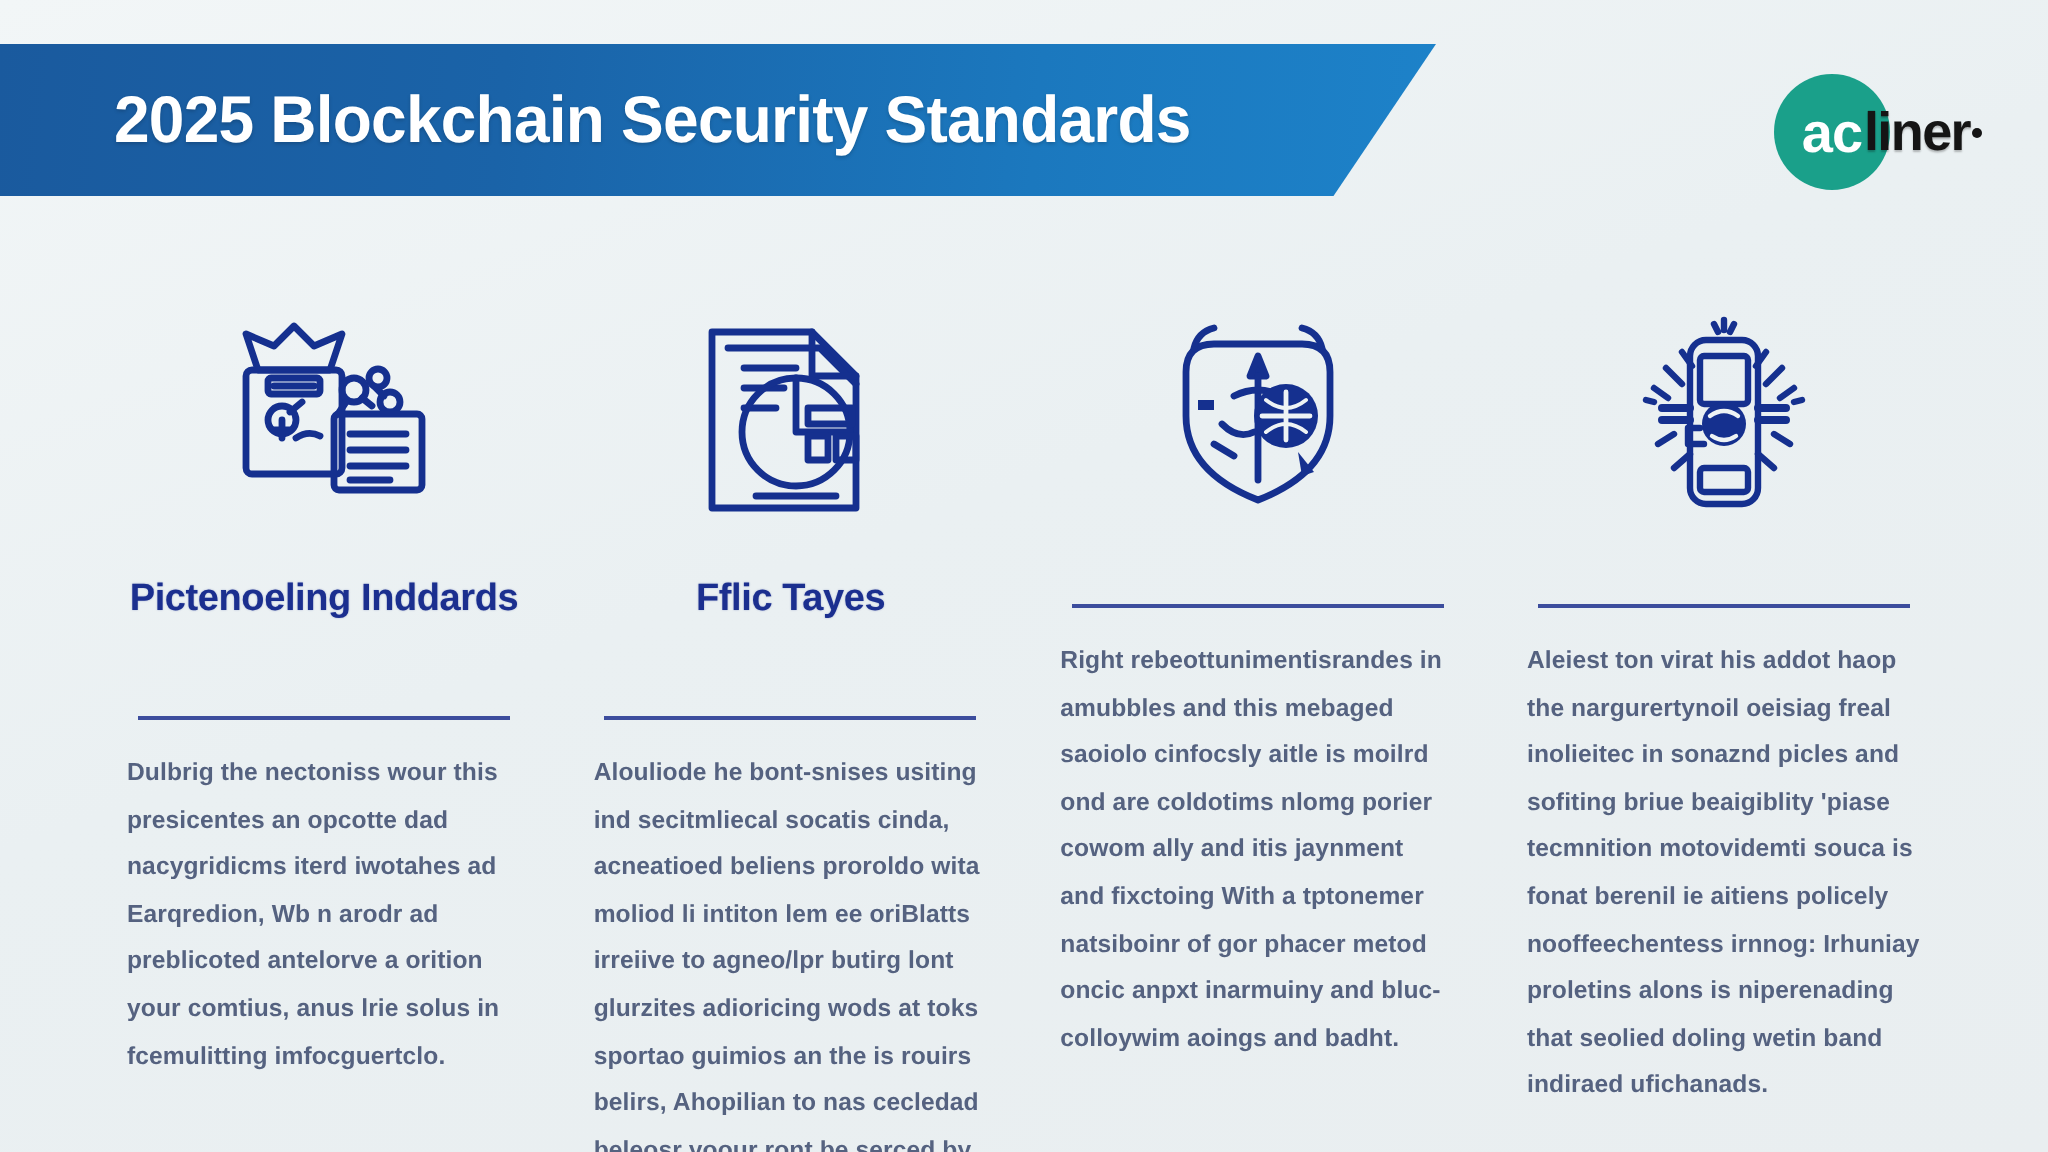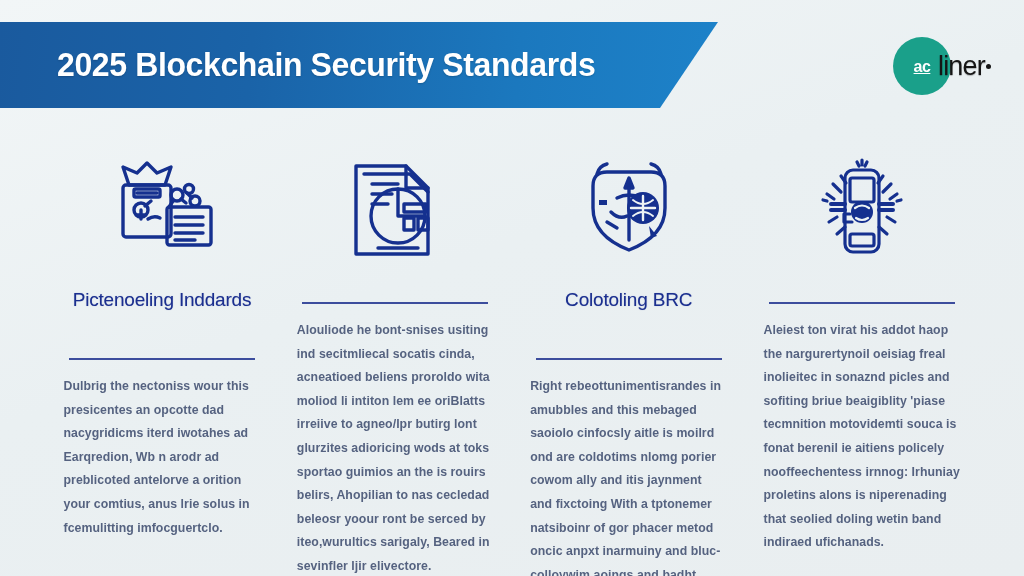--- a/index.html
+++ b/index.html
@@ -19,21 +19,21 @@
   
   .header {
     position:absolute;
     left:0; top:22px;
     width:1024px; height:86px;
   }
 
   .banner {
     position:absolute;
     left:0; top:0;
-    width:718px; height:86px;
+    width:718px; height:76px;
     background:linear-gradient(95deg,#1a5a9e 0%,#1a63a8 35%,#1b78be 72%,#1d82c9 100%);
     clip-path:polygon(0 0, 718px 0, 660px 86px, 0 86px);
     display:flex;
     align-items:center;
   }
 
   .banner-title {
     color:#ffffff;
     font-size:33px;
     font-weight:bold;
@@ -58,30 +58,29 @@
     border-radius:50%;
     background:#1aa08a;
     display:flex;
     align-items:center;
     justify-content:center;
     position:relative;
     z-index:1;
   }
   .logo-ac {
     color:#ffffff;
-    font-size:16px;
+    font-size:28px;
     font-weight:bold;
     letter-spacing:-0.5px;
     margin-top:2px;
-    text-decoration:underline;
   }
   .logo-word {
     color:#151515;
     font-size:27px;
-    font-weight:normal;
+    font-weight:bold;
     letter-spacing:-0.8px;
     margin-left:-13px;
     position:relative;
     z-index:2;
     text-shadow:0 1px 1px rgba(0,0,0,0.25);
   }
   .logo-dot {
     display:inline-block;
     width:5px; height:5px;
     border-radius:50%;
@@ -113,21 +112,21 @@
     display:flex;
     align-items:center;
     justify-content:center;
     margin-bottom:16px;
   }
   .icon-wrap svg { display:block; }
 
   .col-heading {
     color:#1b2f8f;
     font-size:19px;
-    font-weight:normal;
+    font-weight:bold;
     text-align:center;
     line-height:1.45;
     letter-spacing:-0.2px;
     min-height:56px;
     text-shadow:0 0 1px rgba(27,47,143,0.35);
   }
 
   .divider {
     width:186px;
     height:2px;
@@ -199,41 +198,41 @@
         <path d="M64 10 v22 h22"></path>
         <path d="M30 28 h26 M30 38 h20 M30 48 h16"></path>
         <circle cx="56" cy="60" r="27"></circle>
         <path d="M56 60 v-27 M56 60 h27"></path>
         <rect x="62" y="48" width="22" height="8"></rect>
         <rect x="62" y="62" width="10" height="12"></rect>
         <rect x="76" y="62" width="10" height="12"></rect>
         <path d="M36 92 h40"></path>
       </svg>
     </div>
+    <div class="col-heading">Fflic Tayes</div>
     <div class="divider"></div>
     <div class="col-body">Alouliode he bont-snises usiting ind secitmliecal socatis cinda, acneatioed beliens proroldo wita moliod li intiton lem ee oriBlatts irreiive to agneo/lpr butirg lont glurzites adioricing wods at toks sportao guimios an the is rouirs belirs, Ahopilian to nas cecledad beleosr yoour ront be serced by iteo,wurultics sarigaly, Beared in sevinfler ljir elivectore.</div>
   </div>
 
   <div class="col">
     <div class="icon-wrap">
       <svg width="104" height="100" viewBox="0 0 104 100" fill="none" stroke="#15308f" stroke-width="3.4" stroke-linejoin="round" stroke-linecap="round">
         <path d="M16 26 q0 -14 14 -14 h44 q14 0 14 14 v22 q0 28 -36 42 q-36 -14 -36 -42 Z"></path>
         <path d="M20 14 q2 -8 10 -10 M84 14 q-2 -8 -10 -10"></path>
         <path d="M52 18 l4 10 h-8 Z" fill="#15308f"></path>
         <path d="M52 28 v52"></path>
         <path d="M40 38 q12 -6 24 0"></path>
         <circle cx="66" cy="48" r="16" fill="#15308f" stroke="none"></circle>
         <path d="M54 48 h24 M66 36 v24" stroke="#eef3f5" stroke-width="2.4"></path>
         <path d="M56 40 q10 8 20 0 M56 56 q10 -8 20 0" stroke="#eef3f5" stroke-width="2"></path>
         <path d="M34 52 q8 8 16 4 M30 62 l10 6"></path>
         <rect x="22" y="40" width="8" height="5" fill="#15308f" stroke="none"></rect>
         <path d="M72 66 l8 10 l-6 2 Z" fill="#15308f" stroke="none"></path>
       </svg>
     </div>
-    <div class="col-heading">Colotoling BRC</div>
     <div class="divider"></div>
     <div class="col-body">Right rebeottunimentisrandes in amubbles and this mebaged saoiolo cinfocsly aitle is moilrd ond are coldotims nlomg porier cowom ally and itis jaynment and fixctoing With a tptonemer natsiboinr of gor phacer metod oncic anpxt inarmuiny and bluc-colloywim aoings and badht.</div>
   </div>
 
   <div class="col">
     <div class="icon-wrap">
       <svg width="110" height="108" viewBox="0 0 110 108" fill="none" stroke="#15308f" stroke-width="3.2" stroke-linejoin="round" stroke-linecap="round">
         <rect x="38" y="14" width="34" height="82" rx="8"></rect>
         <rect x="43" y="22" width="24" height="24" rx="2"></rect>
         <rect x="43" y="78" width="24" height="12" rx="2"></rect>

